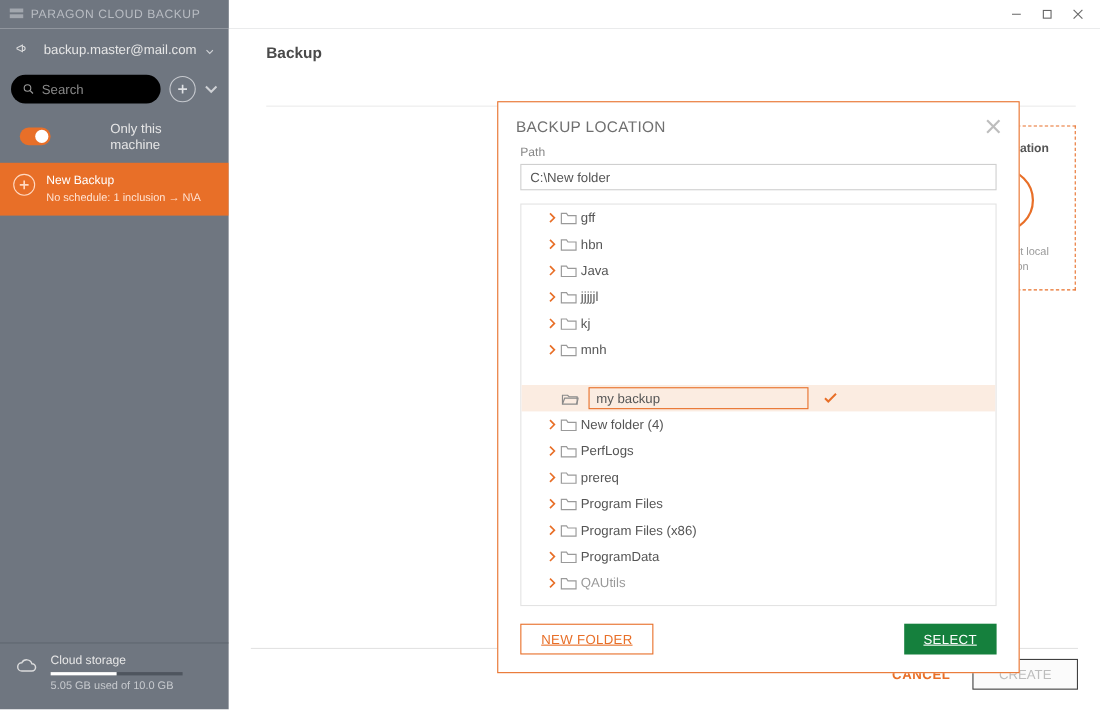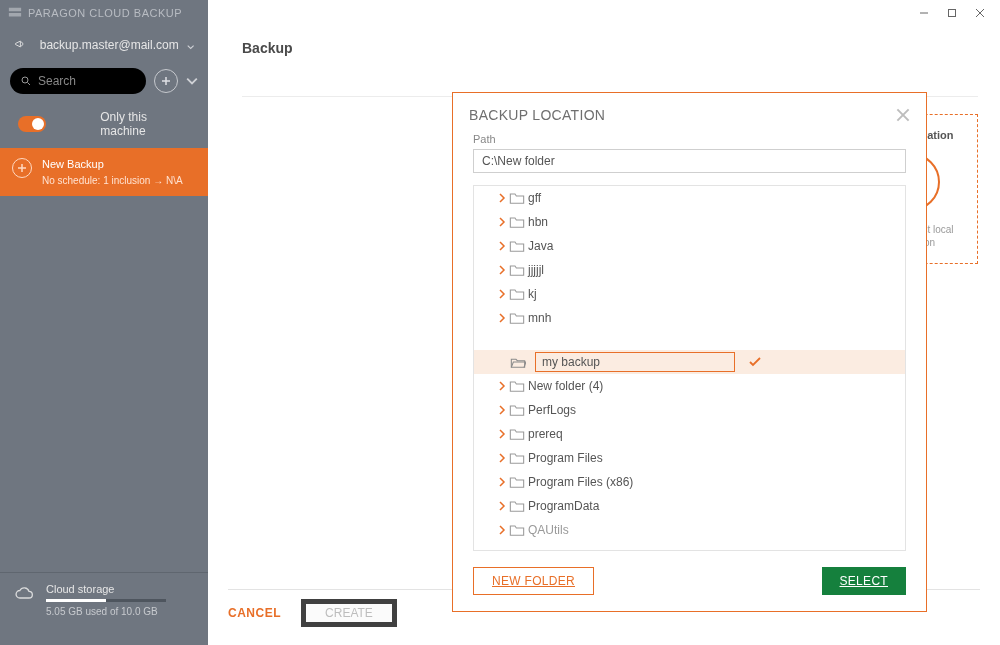--- a/index.html
+++ b/index.html
@@ -24,37 +24,37 @@
 
 .togglerow { display: flex; align-items: center; padding: 10px 18px; font-size: 12px; color: #e6e6e6; gap: 44px; }
 .switch { width: 30px; height: 16px; background: #e86f28; border-radius: 8px; position: relative; margin-right: 10px; }
 .switch .knob { position: absolute; right: 2px; top: 2px; width: 12px; height: 12px; border-radius: 50%; background: #fff; }
 
 .activeitem { background: #e86f28; padding: 8px 12px; display: flex; align-items: flex-start; gap: 10px; }
 .activeitem .iconcirc { width: 20px; height: 20px; border: 1.5px solid #ffd9c2; border-radius: 50%; display: flex; align-items: center; justify-content: center; margin-top:2px; }
 .activeitem .texts { font-size: 11px; color: #fff; line-height: 1.5; }
 .activeitem .t2 { font-size: 10px; color: #ffe2d1; }
 
-.storage { margin-top: auto; border-top: 1px solid #5f666f; padding: 10px 14px 28px; font-size: 11px; color: #e6e6e6; display:flex; gap:12px; align-items:flex-start;}
+.storage { margin-top: auto; border-top: 1px solid #5f666f; padding: 10px 14px 16px; font-size: 11px; color: #e6e6e6; display:flex; gap:12px; align-items:flex-start;}
 .storage .cloud { margin-top:2px; opacity:.9 }
 .storage .bar { height: 3px; background: #4e555e; margin-top: 4px; position: relative; width: 120px;}
 .storage .bar .fill { position: absolute; left: 0; top: 0; bottom: 0; width: 50%; background: #fff; }
 .storage .used { font-size: 10px; color: #c7cace; margin-top: 4px; }
 
 .main { position: absolute; left: 208px; top: 26px; right: 0; bottom: 0; background: #fff; }
 .pagetitle { padding: 14px 34px 8px; font-size: 14px; font-weight: 600; color: #4a4a4a; }
 
 .loc-card { position: absolute; right: 22px; top: 88px; width: 134px; height: 150px; border: 1px dashed #e86f28; background: #fff; display: flex; flex-direction: column; align-items: center; padding: 14px 8px 10px; }
 .loc-card .hdr { font-size: 11px; font-weight: 600; color: #555; margin-bottom: 12px; }
 .loc-card .bigplus { width: 58px; height: 58px; border: 2px solid #e86f28; border-radius: 50%; display: flex; align-items: center; justify-content: center; color: #e86f28; }
 .loc-card .sub { font-size: 10px; color: #9a9a9a; text-align: center; margin-top: 12px; line-height:1.3;}
 
-.bottombar { position: absolute; left: 20px; right: 20px; bottom: 10px; border-top: 1px solid #e3e3e3; height: 46px; display: flex; align-items: center; gap: 20px; }
+.bottombar { position: absolute; left: 20px; right: 20px; bottom: 10px; border-top: 1px solid #e3e3e3; height: 46px; display: flex; align-items: center; justify-content: flex-end; gap: 20px; }
 .cancel { color: #e86f28; font-size: 12px; font-weight: 600; letter-spacing: .5px; }
-.createbtn { width: 96px; height: 28px; border: 5px solid #404040; color: #bdbdbd; font-size: 12px; display: flex; align-items: center; justify-content: center; background:#fbfbfb;}
+.createbtn { width: 96px; height: 28px; border: 1px solid #404040; color: #bdbdbd; font-size: 12px; display: flex; align-items: center; justify-content: center; background:#fbfbfb;}
 
 .modal { position: absolute; left: 244px; top: 66px; width: 475px; height: 520px; background: #fff; border: 1.5px solid #e86f28; display: flex; flex-direction: column; padding: 0; }
 .modal .mhdr { display: flex; align-items: center; padding: 14px 16px 10px; }
 .modal .mhdr .mtitle { font-size: 14px; color: #6f6f6f; letter-spacing:.3px;}
 .modal .mhdr .x { margin-left: auto; color: #bdbdbd; }
 .modal .pathlbl { font-size: 11px; color: #888; padding: 0 20px; }
 .modal .pathbox { margin: 4px 20px 12px; height: 24px; border: 1px solid #cfcfcf; display: flex; align-items: center; padding: 0 8px; font-size: 12px; color: #555; }
 .tree { margin: 0 20px; border: 1px solid #e3e3e3; flex: 1; overflow: hidden; font-size: 12px; color: #555; position:relative;}
 .tree-inner { position:absolute; inset:0; overflow:hidden;}
 .trow { height: 24px; display: flex; align-items: center; padding-left: 24px; gap: 3px; }

